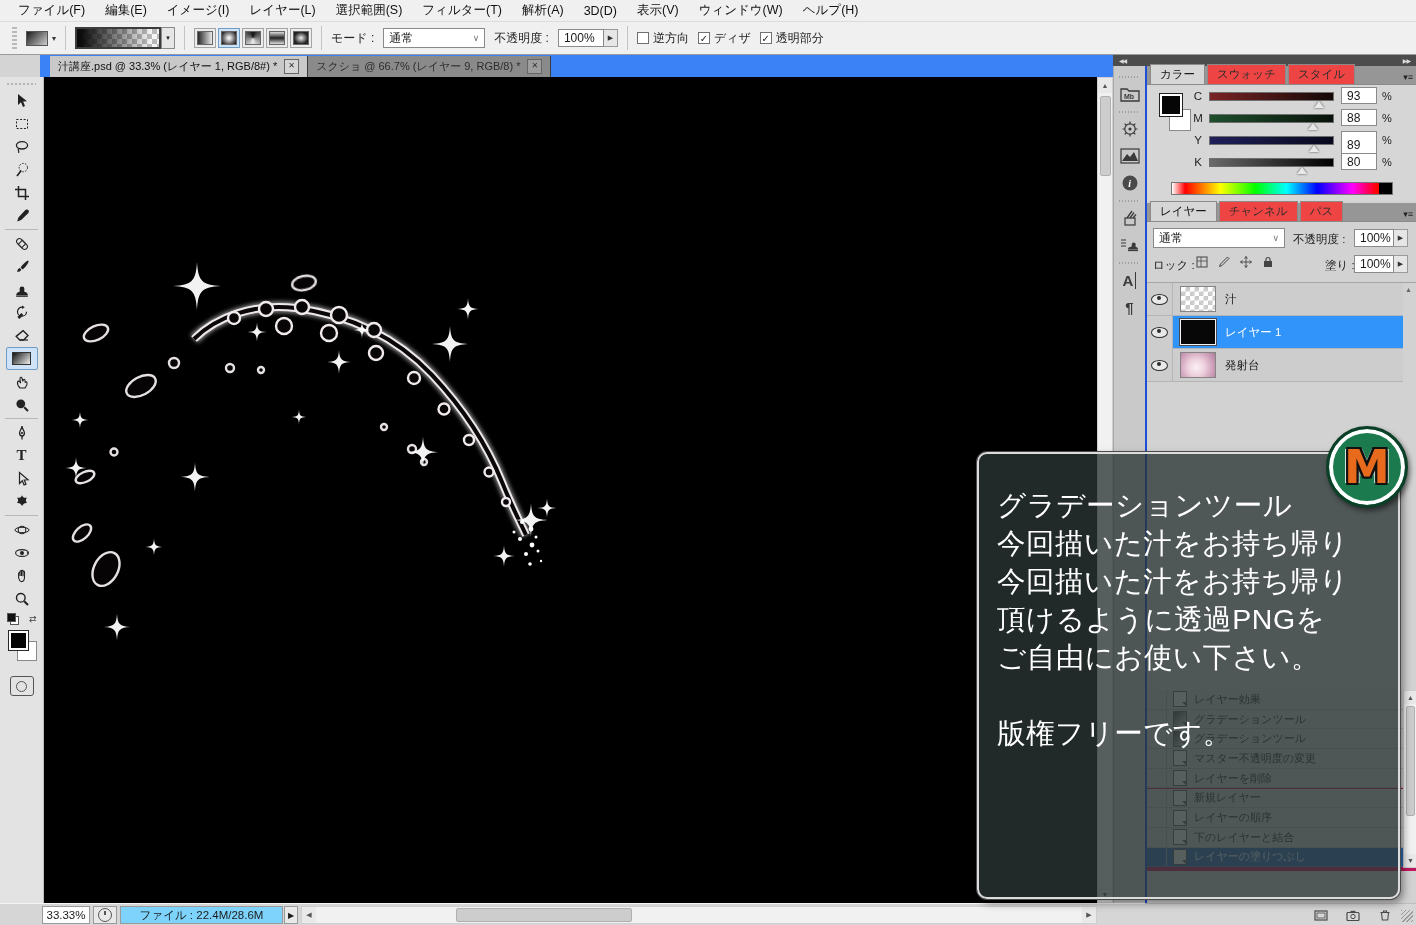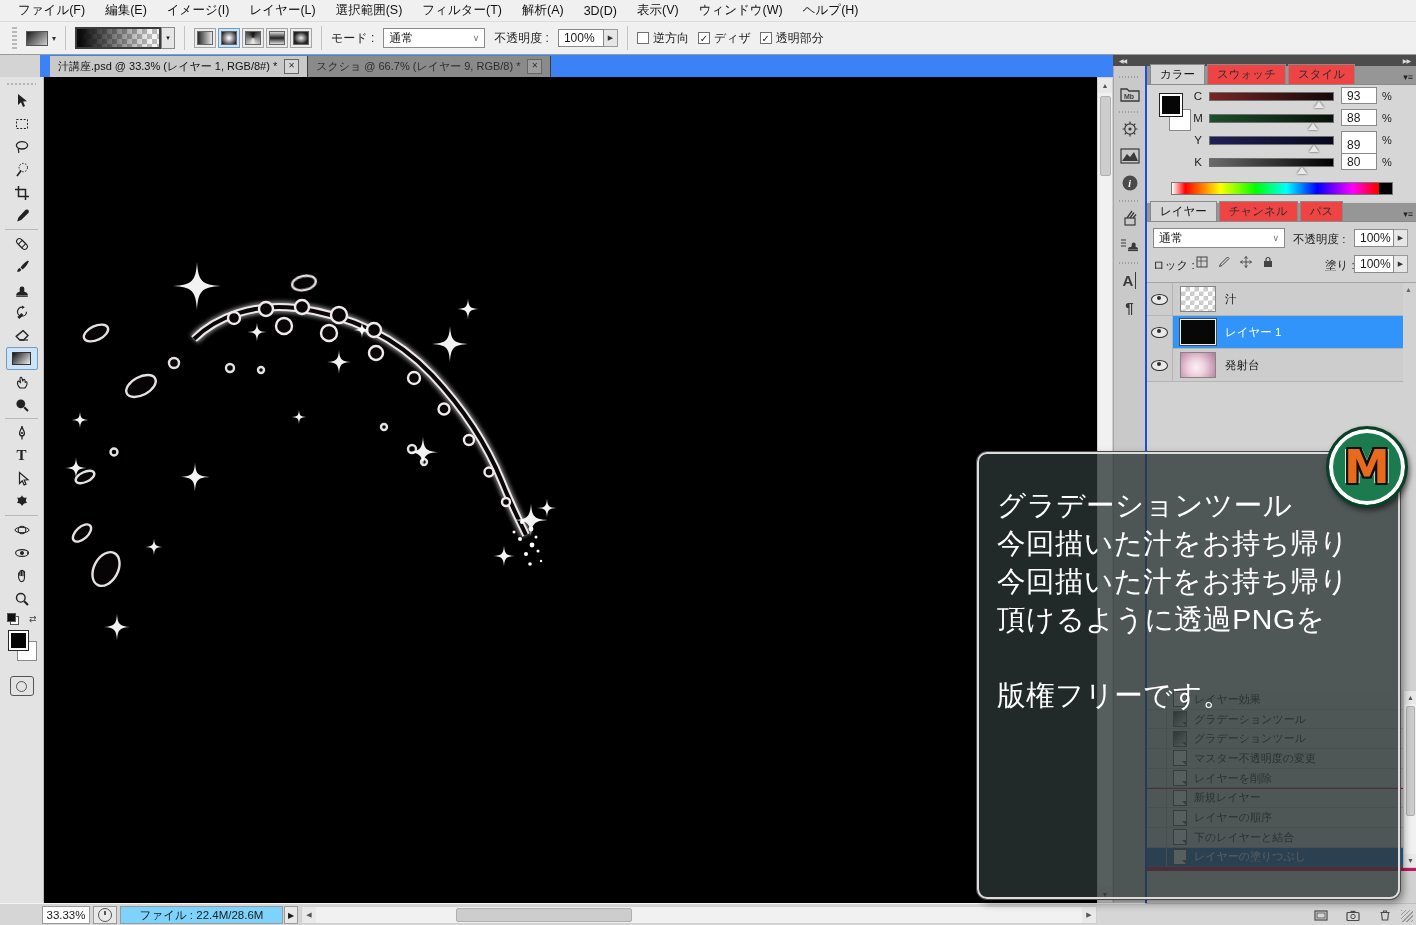--- a/index.html
+++ b/index.html
@@ -770,17 +770,18 @@
       </svg>
     </span>
   <span class="abs" style="left:256px;top:6px;width:12px;height:12px;background:repeating-linear-gradient(135deg,#9a9a9a 0 1px,transparent 1px 3px)"></span>
 </div>
 
 <div id="overlay" class="abs">
   <div class="ovline">グラデーションツール</div>
   <div class="ovline">今回描いた汁をお持ち帰り</div>
   <div class="ovline">今回描いた汁をお持ち帰り</div>
   <div class="ovline">頂けるように透過PNGを</div>
+  <div class="ovline">ご自由にお使い下さい。</div>
   <div class="ovline gap">版権フリーです。</div>
 </div>
 <div id="mlogo" class="abs">
   <span>M</span>
 </div>
 
 </body></html>

